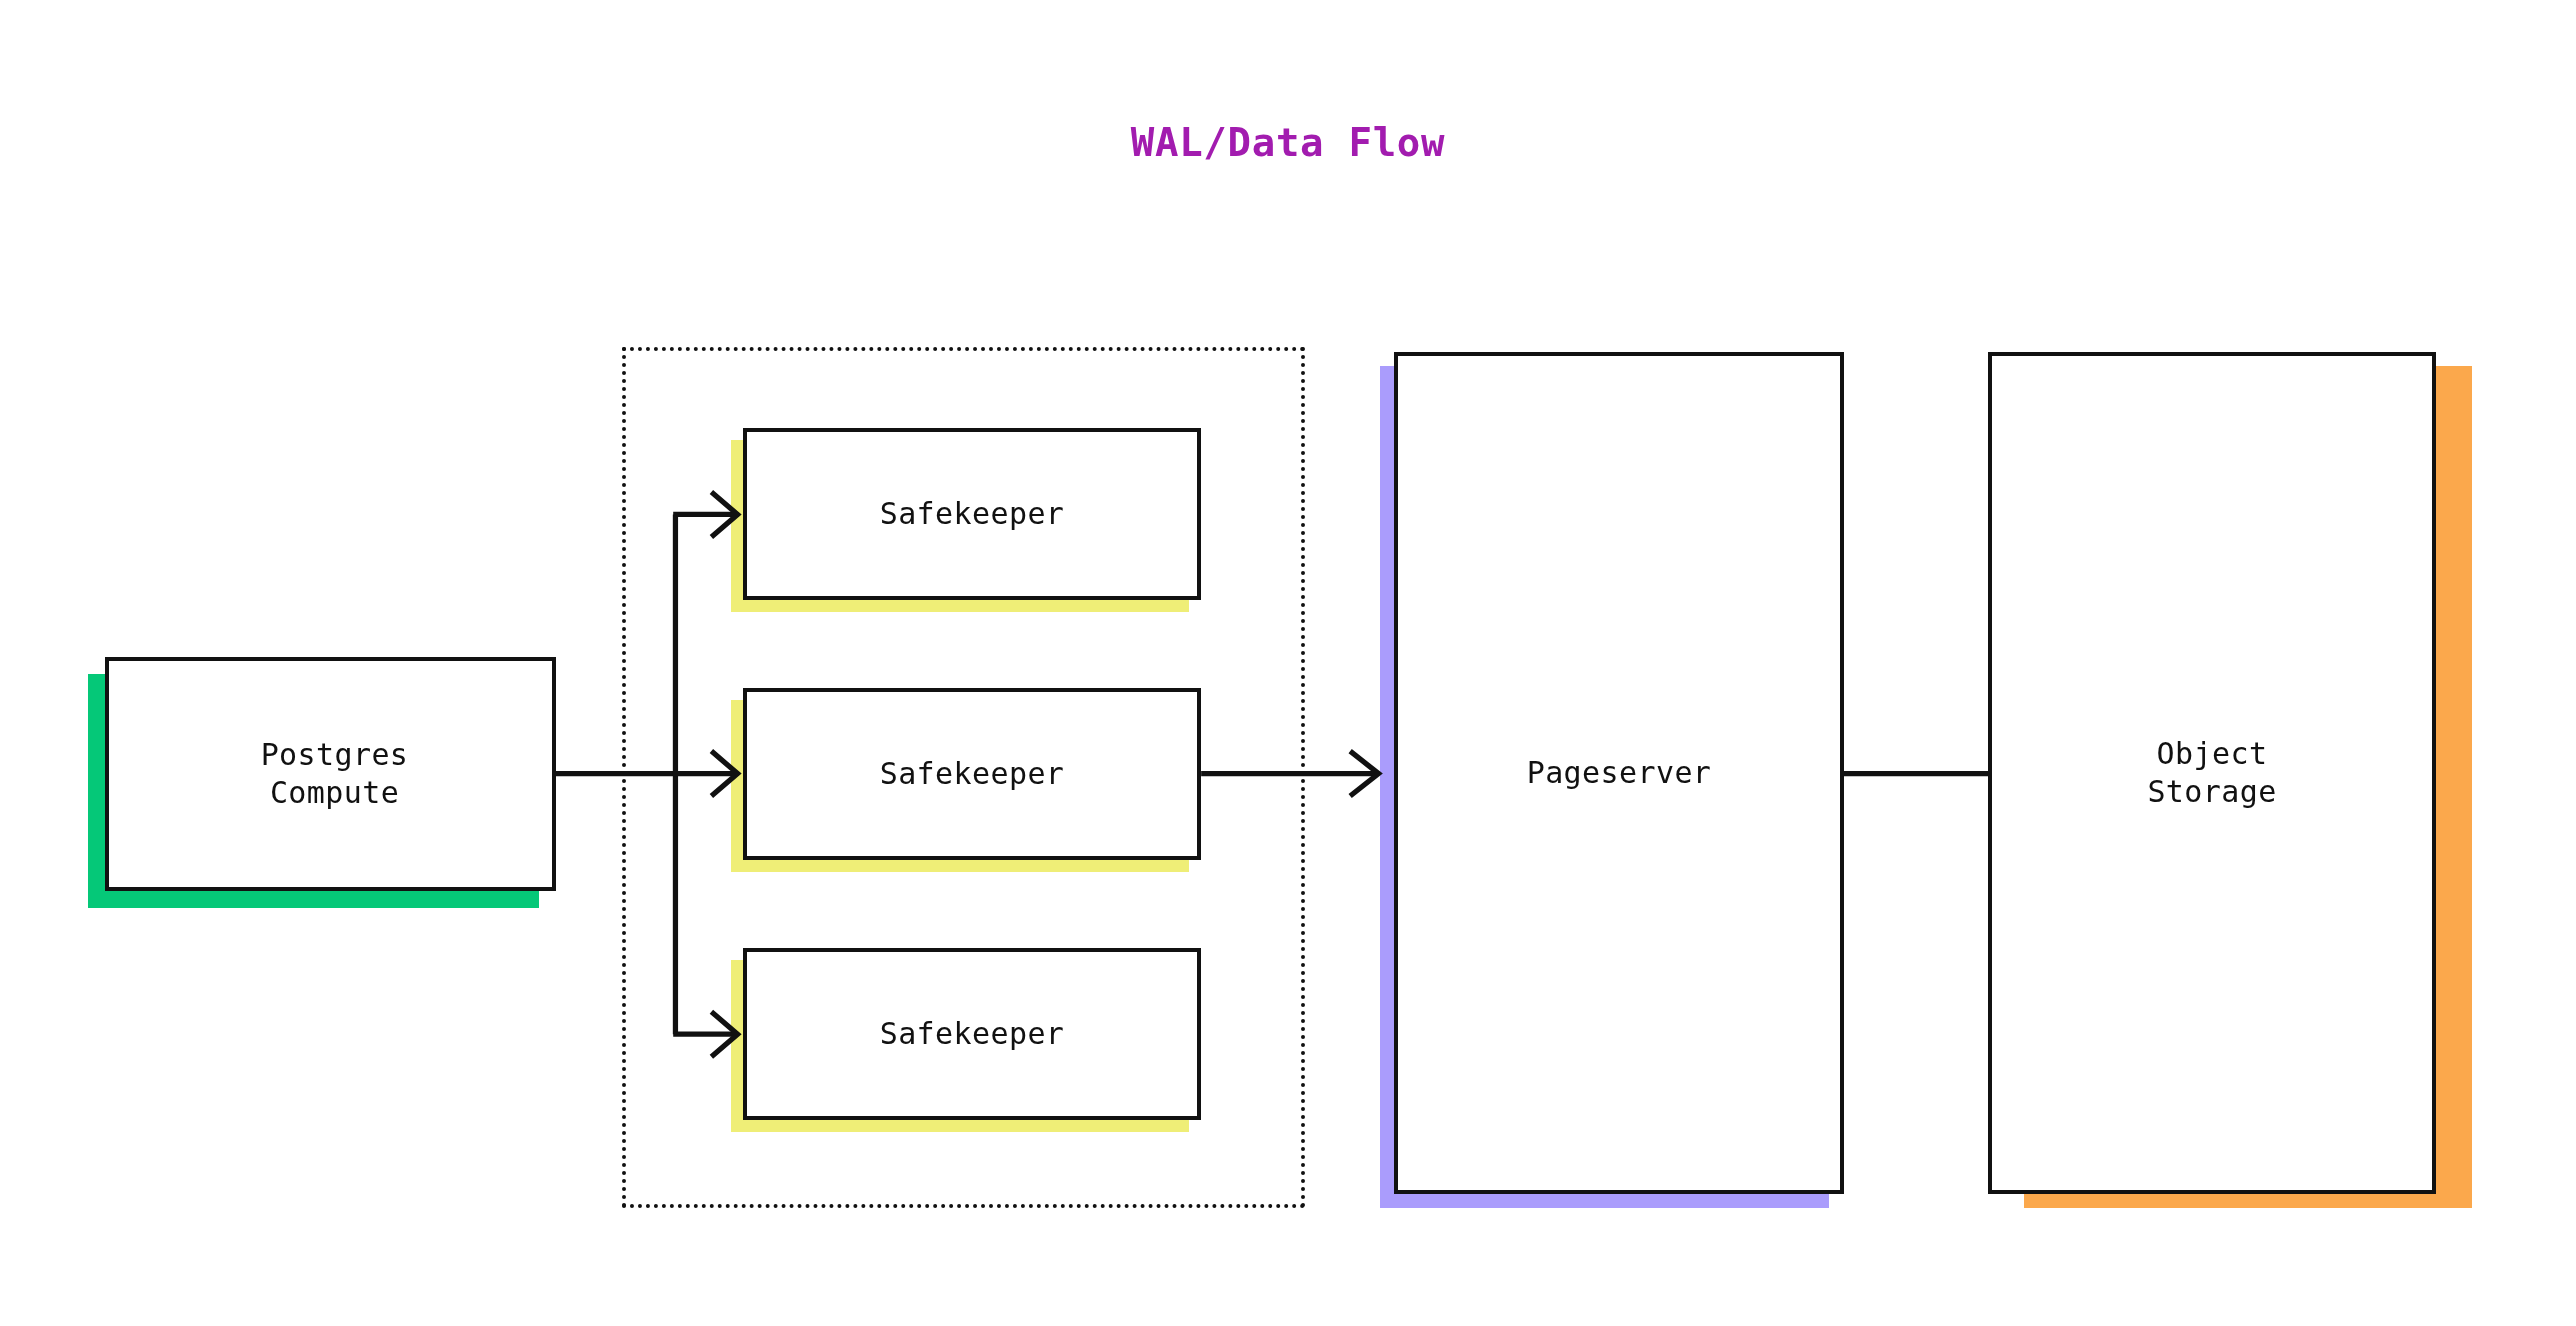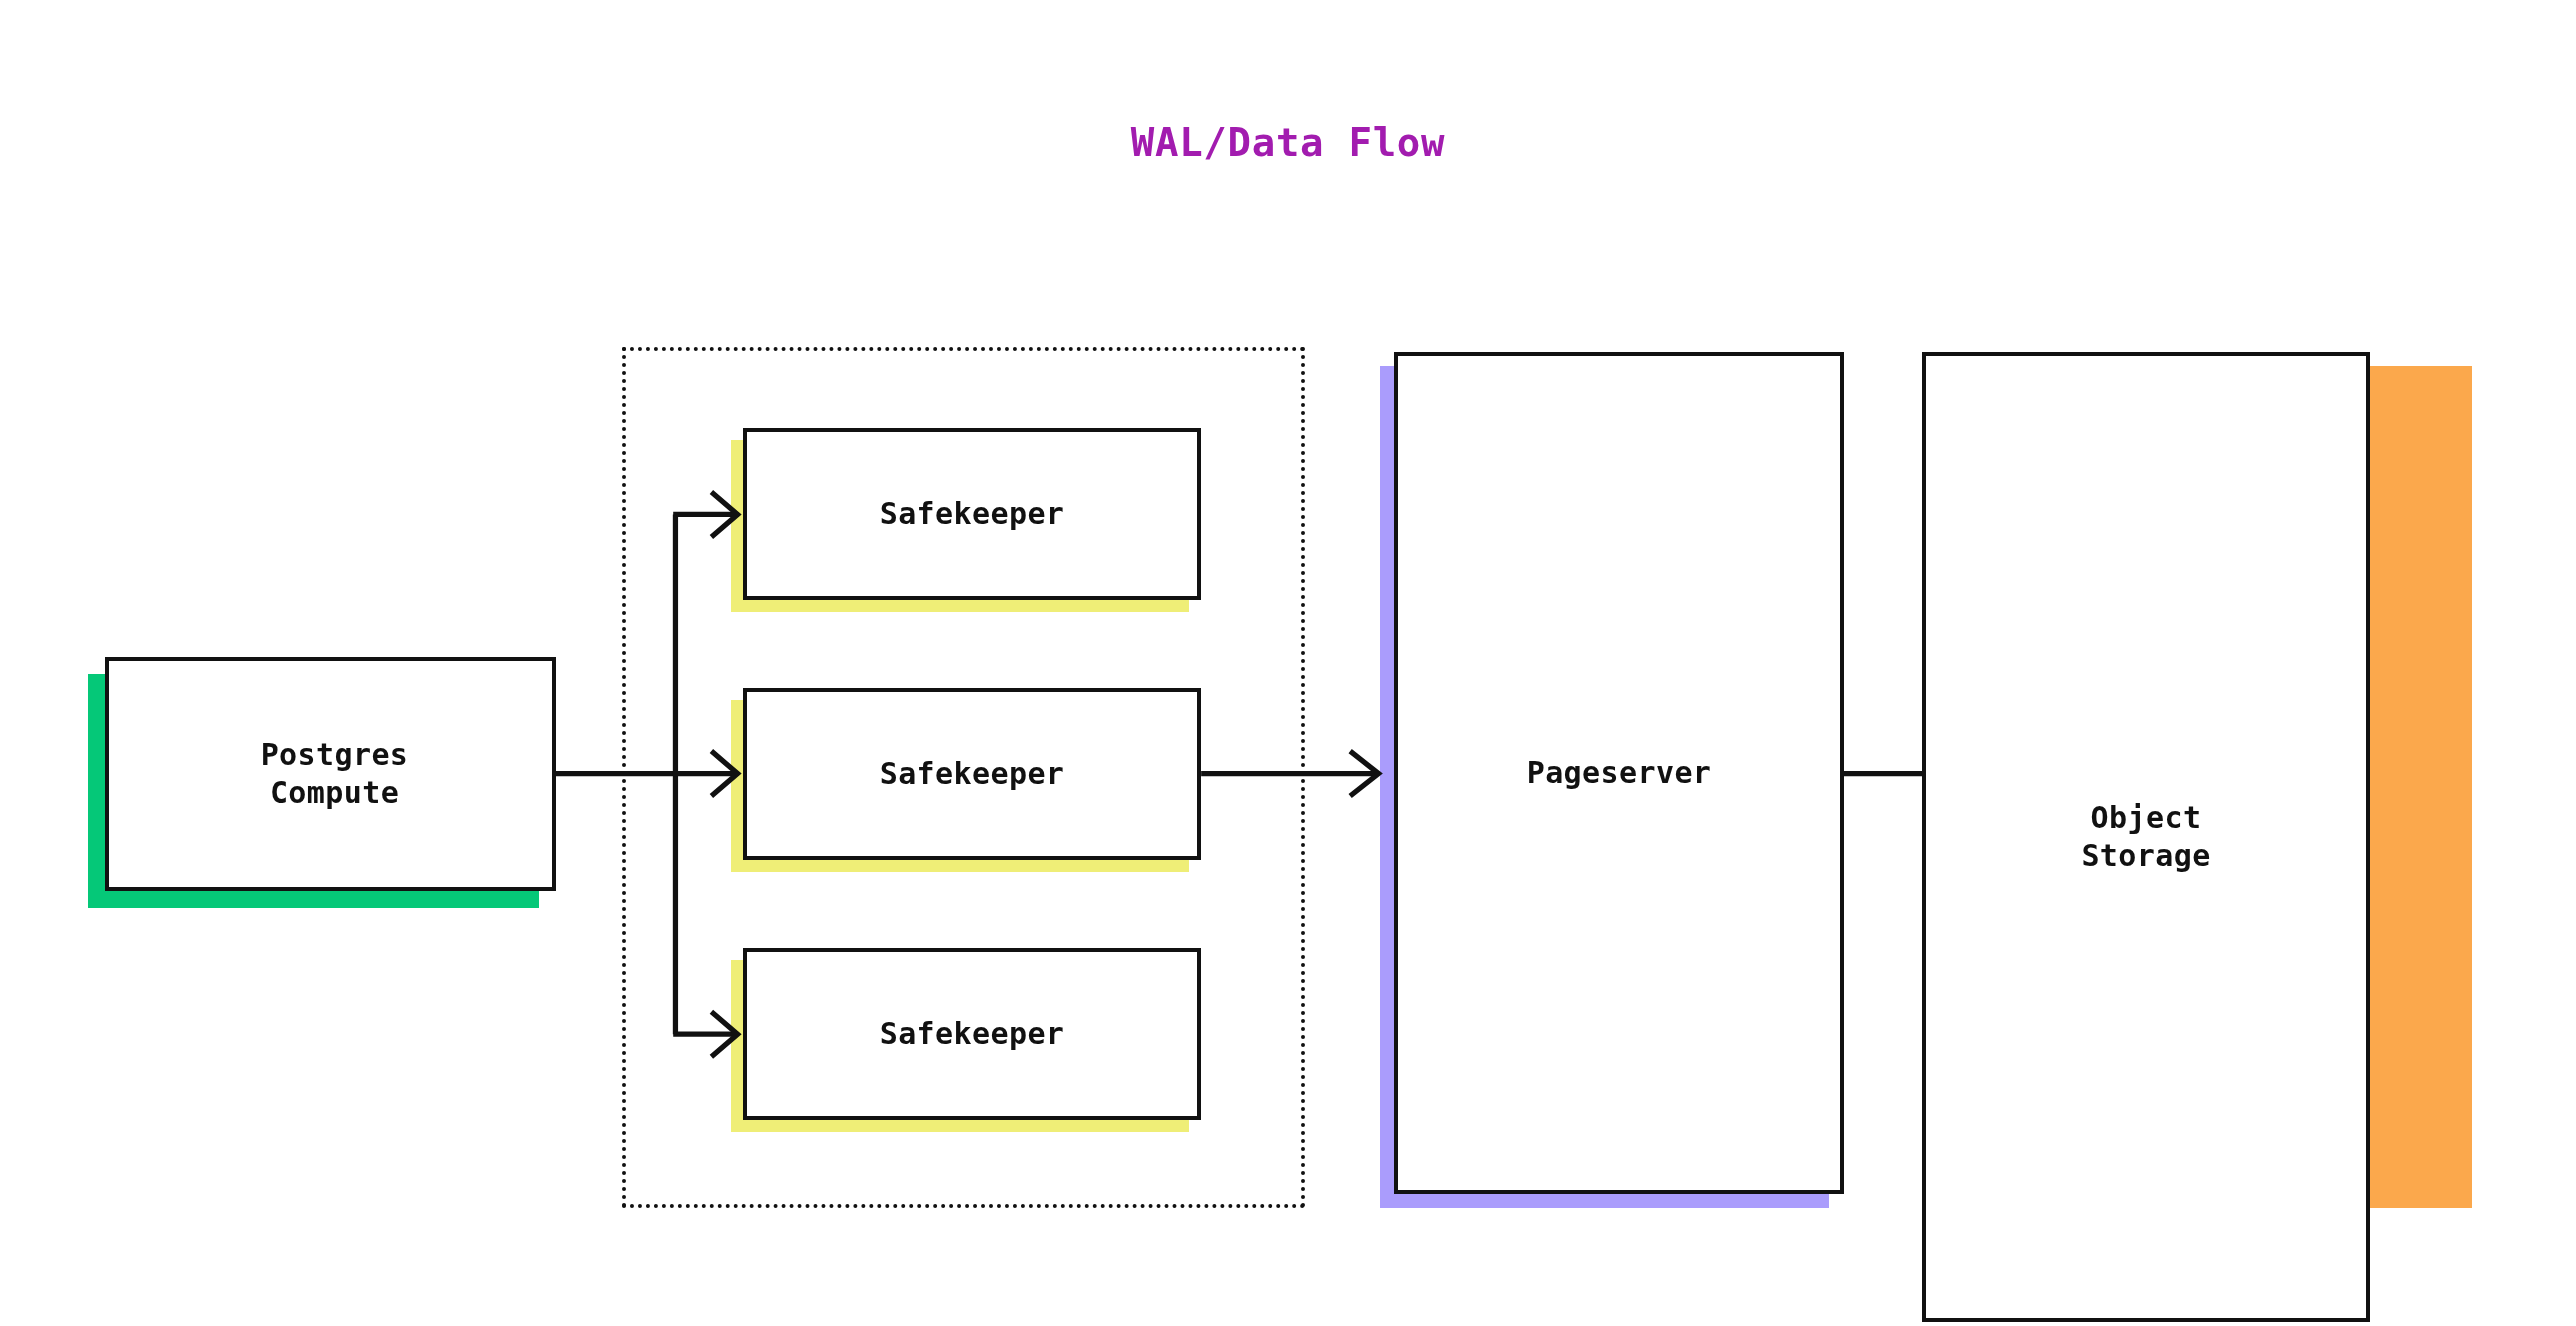--- a/index.html
+++ b/index.html
@@ -68,21 +68,21 @@
     box-sizing: border-box;
     background: #ffffff;
     border: 4.5px solid #111111;
     display: flex;
     align-items: center;
     justify-content: center;
     z-index: 3;
   }
   .node-label {
     font-size: 30px;
-    font-weight: bold;
+    font-weight: normal;
     line-height: 1.28;
     text-align: center;
     color: #111111;
     white-space: pre-line;
     letter-spacing: 0.4px;
     font-family: "DejaVu Sans Mono", "Liberation Mono", monospace;
   }
   .shadow {
     position: absolute;
     z-index: 1;
@@ -133,24 +133,24 @@
   #pageserver-shadow {
     left: 1380px;
     top: 366px;
     width: 449px;
     height: 842px;
     background: #AA9CFC;
   }
 
   
   #object-storage {
-    left: 1922px;
+    left: 1988px;
     top: 352px;
     width: 448px;
-    height: 970px;
+    height: 842px;
   }
   #object-storage-shadow {
     left: 2024px;
     top: 366px;
     width: 448px;
     height: 842px;
     background: #FBA84C;
   }
 
   

